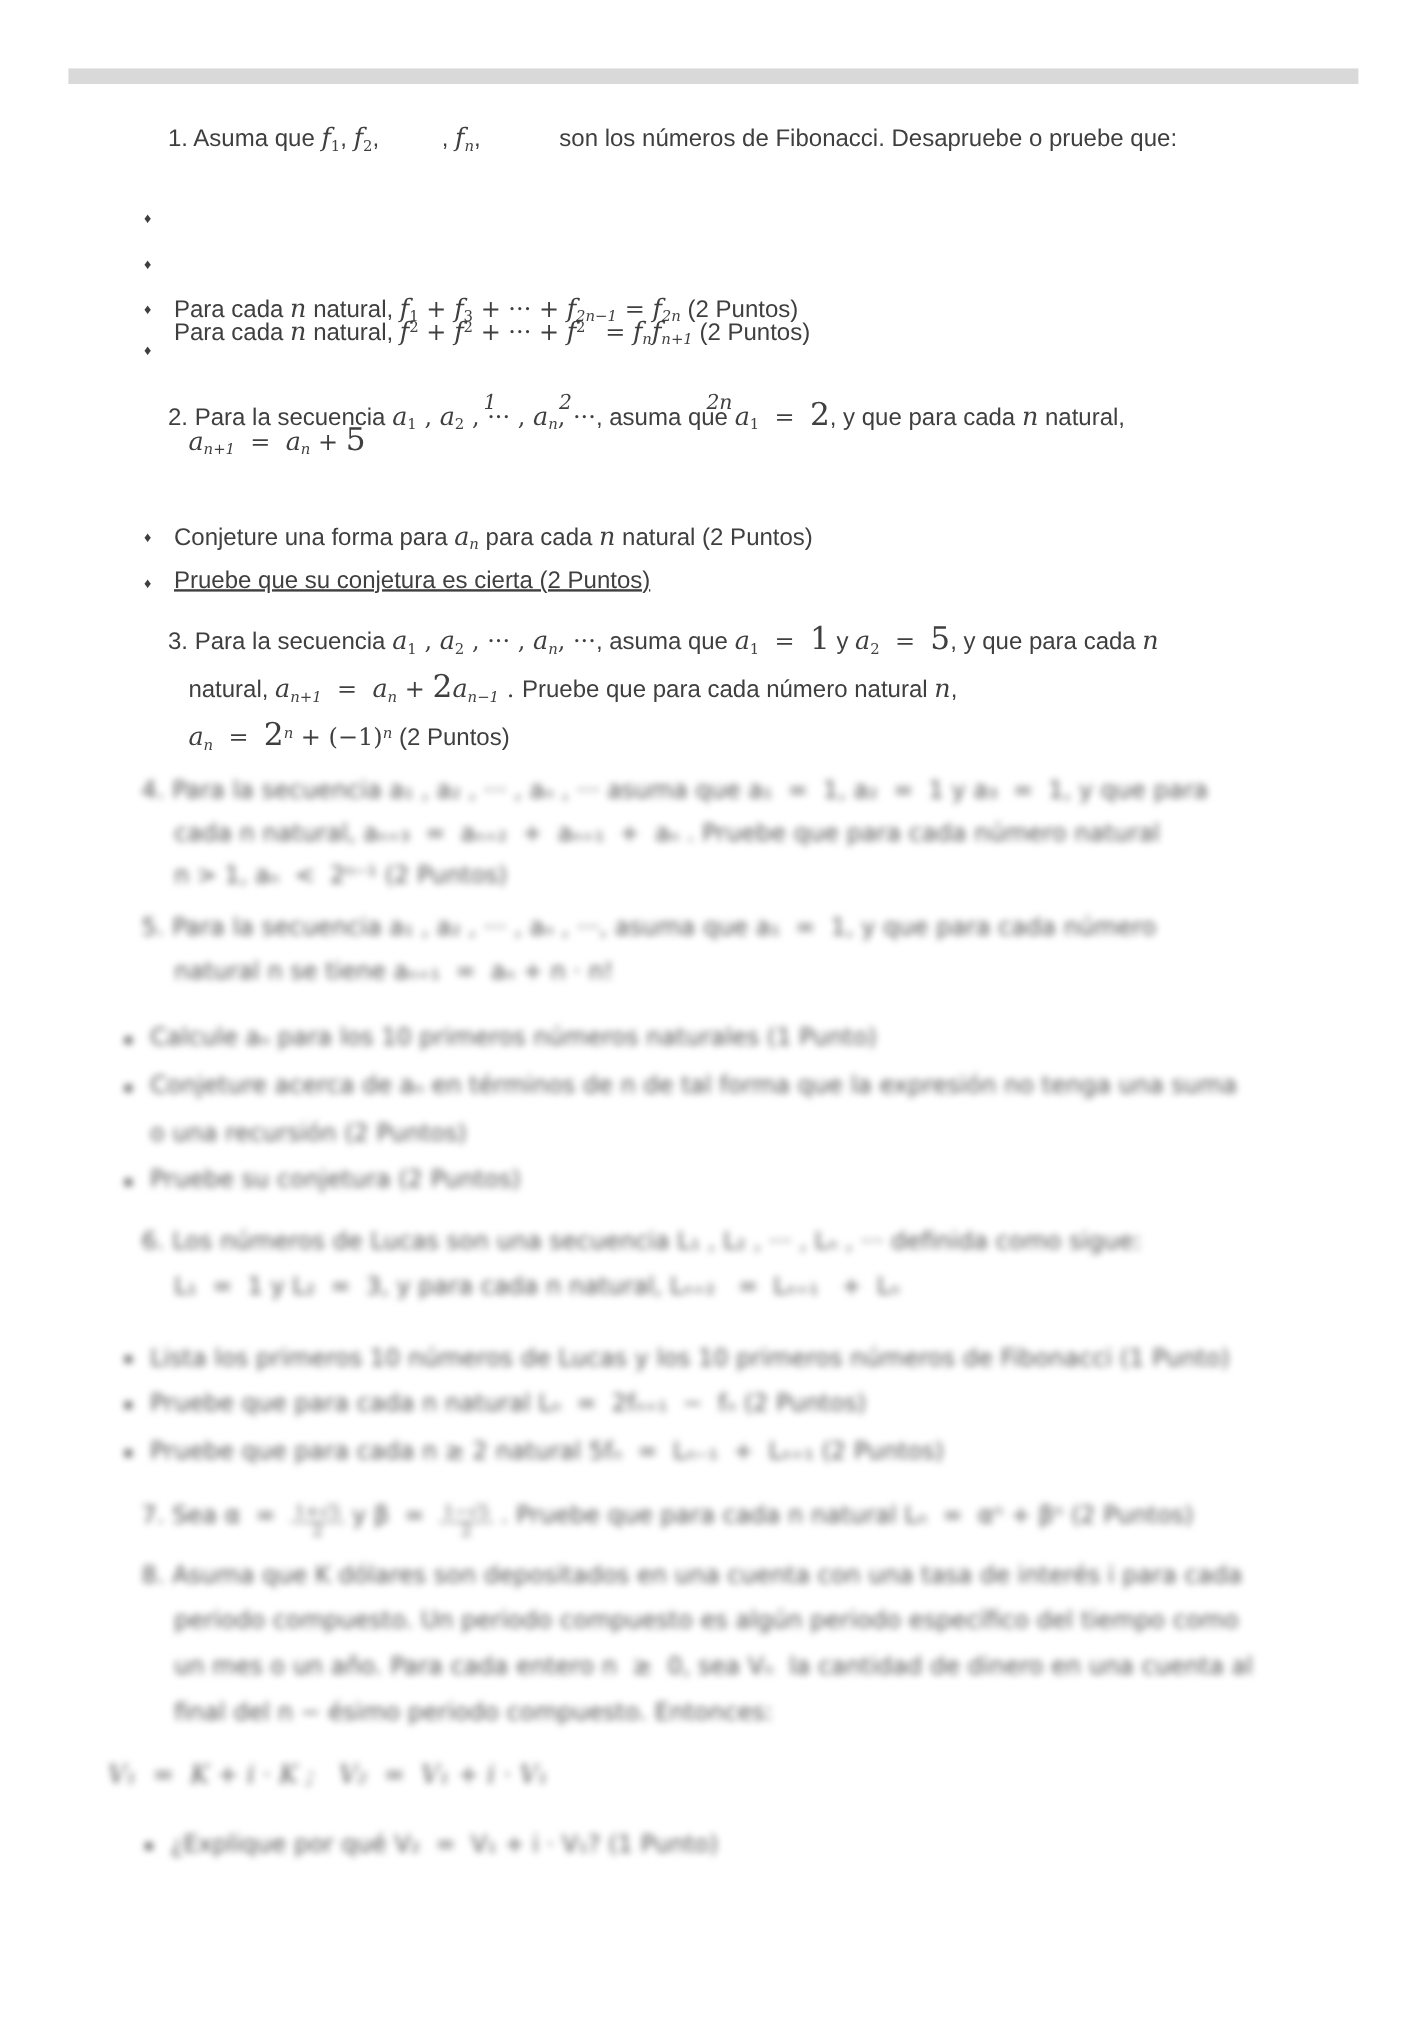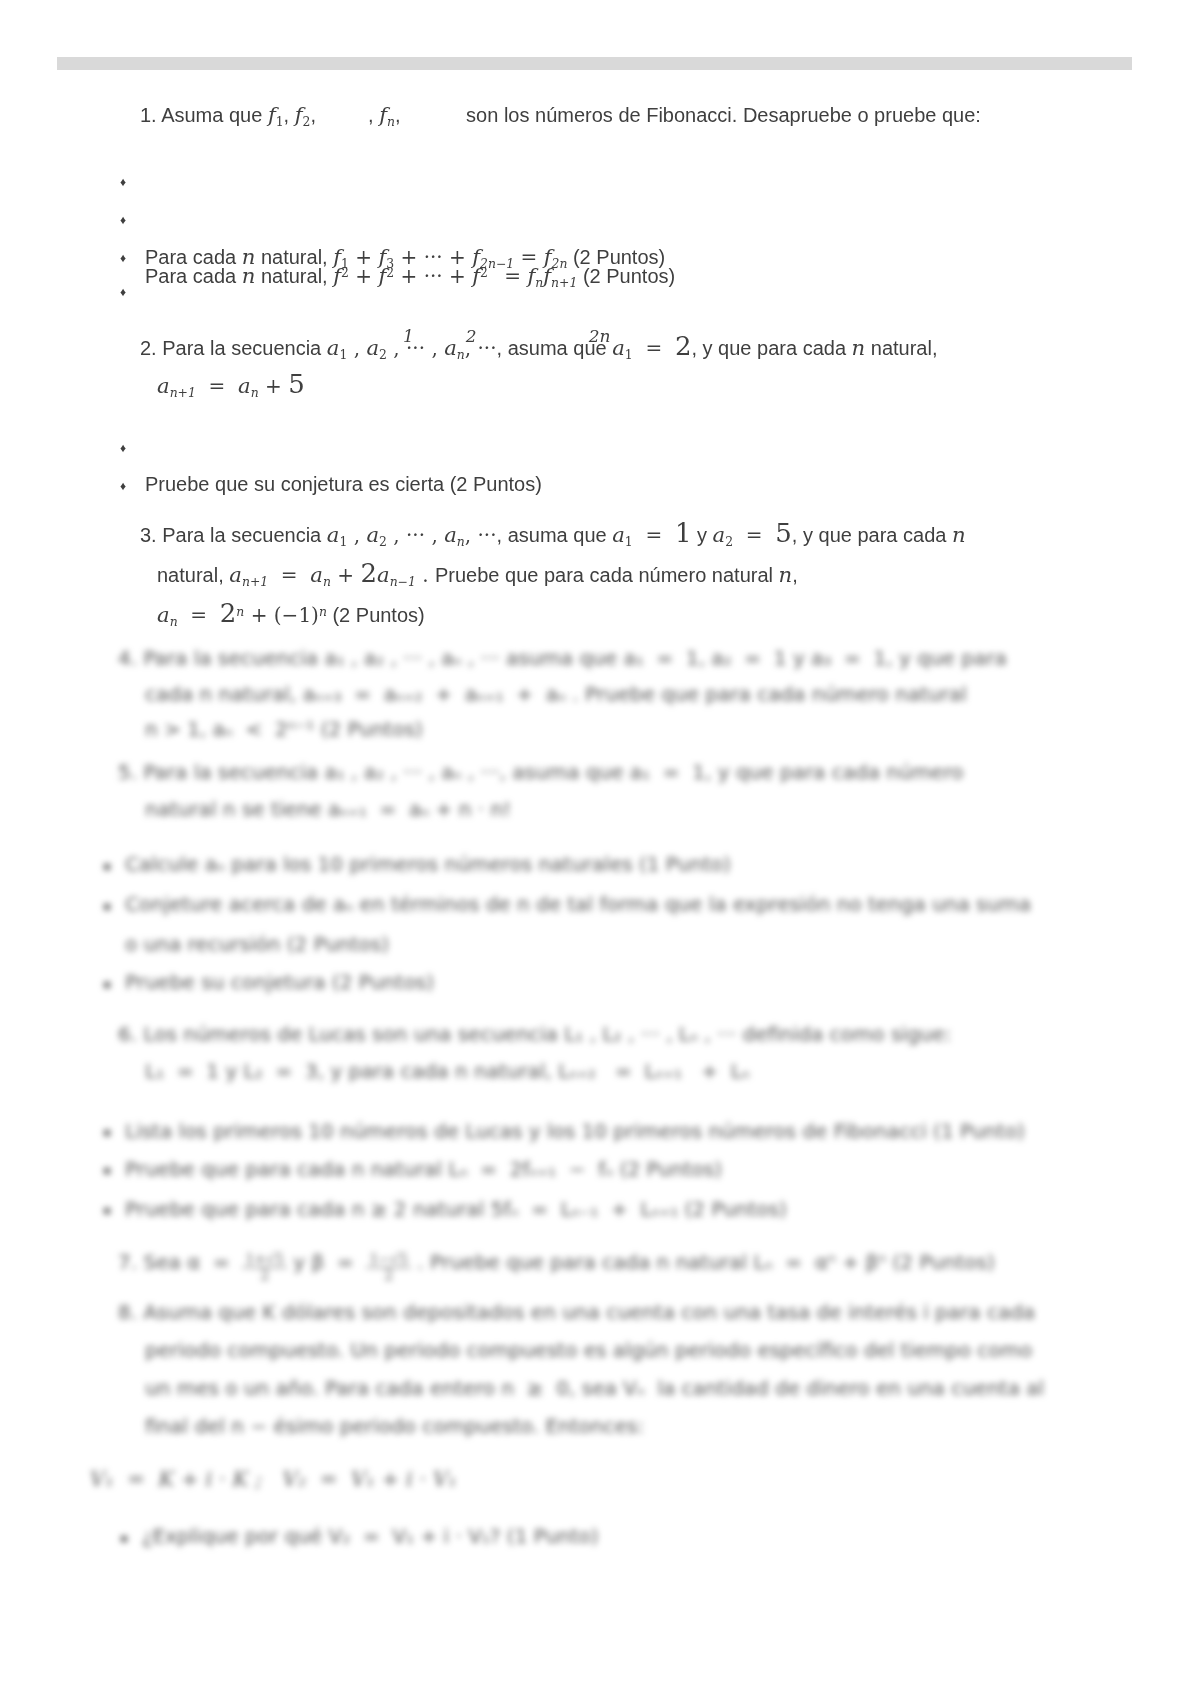--- a/index.html
+++ b/index.html
@@ -33,24 +33,25 @@
   <div class="doc">
       <div class="line" style="top: 102px; left: 140px;">1. Asuma que <span class="seg m">f</span><span class="seg sb">1</span>, <span class="seg m">f</span><span class="seg sb">2</span>,<span class="seg gap" style="width: 52px;"></span>, <span class="seg m">f</span><span class="seg sb i">n</span>,<span class="seg gap" style="width: 60px;"></span> son los números de Fibonacci. Desapruebe o pruebe que:</div>
       <div class="line blt" style="top: 176px; left: 120px;">♦</div>
       <div class="line blt" style="top: 214px; left: 120px;">♦</div>
       <div class="line blt" style="top: 252px; left: 120px;">♦</div>
       <div class="line" style="top: 244px; left: 145px;">Para cada <span class="seg m">n</span> natural, <span class="seg m">f</span><span class="seg sb">1</span><span class="seg mo"> + </span><span class="seg m">f</span><span class="seg sb">3</span><span class="seg mo"> + ··· + </span><span class="seg m">f</span><span class="seg sb i">2n−1</span><span class="seg mo"> = </span><span class="seg m">f</span><span class="seg sb i">2n</span> (2 Puntos)</div>
       <div class="line blt" style="top: 286px; left: 120px;">♦</div>
       <div class="line" style="top: 263px; left: 145px;">Para cada <span class="seg m">n</span> natural, <span class="seg m">f</span><span class="seg sp">2</span><span class="seg mo"> + </span><span class="seg m">f</span><span class="seg sp">2</span><span class="seg mo"> + ··· + </span><span class="seg m">f</span><span class="seg sp">2</span><span class="seg gap" style="width: 10px;"></span><span class="seg mo"> = </span><span class="seg m">f</span><span class="seg sb i">n</span><span class="seg m">f</span><span class="seg sb i">n+1</span> (2 Puntos)</div>
       <div class="line subrow" style="top: 298px; left: 403px; margin-top: 28px;"><span class="seg i">1</span><span class="seg gap" style="width: 52px;"></span><span class="seg i">2</span><span class="seg gap" style="width: 112px;"></span><span class="seg i">2n</span></div>
       <div class="line" style="top: 333px; left: 140px;">2. Para la secuencia <span class="seg m">a</span><span class="seg sb">1</span><span class="seg mo"> , </span><span class="seg m">a</span><span class="seg sb">2</span><span class="seg mo"> , ··· , </span><span class="seg m">a</span><span class="seg sb i">n</span><span class="seg mo">, ···</span>, asuma que <span class="seg m">a</span><span class="seg sb">1</span><span class="seg mo">  =  </span><span class="seg mn">2</span>, y que para cada <span class="seg m">n</span> natural,</div>
-      <div class="line" style="top: 371px; left: 157px;"><span class="seg m">a</span><span class="seg sb i">n+1</span><span class="seg mo">  =  </span><span class="seg m">a</span><span class="seg sb i">n</span><span class="seg mo"> + </span><span class="seg mn">5</span></div>
+      <div class="line" style="top: 354px; left: 157px;"><span class="seg m">a</span><span class="seg sb i">n+1</span><span class="seg mo">  =  </span><span class="seg m">a</span><span class="seg sb i">n</span><span class="seg mo"> + </span><span class="seg mn">5</span></div>
       <div class="line blt" style="top: 442px; left: 120px;">♦</div>
+      <div class="line" style="top: 434px; left: 145px;">Conjeture una forma para <span class="seg m">a</span><span class="seg sb i">n</span> para cada <span class="seg m">n</span> natural (2 Puntos)</div>
       <div class="line blt" style="top: 480px; left: 120px;">♦</div>
-      <div class="line" style="top: 472px; left: 145px;">Pruebe que su conjetura es cierta (2 Puntos)</div>
+      <div class="line" style="top: 472px; left: 145px; text-decoration: underline;">Pruebe que su conjetura es cierta (2 Puntos)</div>
       <div class="line" style="top: 520px; left: 140px;">3. Para la secuencia <span class="seg m">a</span><span class="seg sb">1</span><span class="seg mo"> , </span><span class="seg m">a</span><span class="seg sb">2</span><span class="seg mo"> , ··· , </span><span class="seg m">a</span><span class="seg sb i">n</span><span class="seg mo">, ···</span>, asuma que <span class="seg m">a</span><span class="seg sb">1</span><span class="seg mo">  =  </span><span class="seg mn">1</span> y <span class="seg m">a</span><span class="seg sb">2</span><span class="seg mo">  =  </span><span class="seg mn">5</span>, y que para cada <span class="seg m">n</span></div>
       <div class="line" style="top: 560px; left: 157px;">natural, <span class="seg m">a</span><span class="seg sb i">n+1</span><span class="seg mo">  =  </span><span class="seg m">a</span><span class="seg sb i">n</span><span class="seg mo"> + </span><span class="seg mn">2</span><span class="seg m">a</span><span class="seg sb i">n−1</span><span class="seg mo"> . </span>Pruebe que para cada número natural <span class="seg m">n</span>,</div>
       <div class="line" style="top: 600px; left: 157px;"><span class="seg m">a</span><span class="seg sb i">n</span><span class="seg mo">  =  </span><span class="seg mn">2</span><span class="seg sp i">n</span><span class="seg mo"> + (−1)</span><span class="seg sp i">n</span> (2 Puntos)</div>
       <div class="line blurred" style="top: 646px; left: 118px;">4. Para la secuencia a₁ , a₂ , ··· , aₙ , ··· asuma que a₁  =  1, a₂  =  1 y a₃  =  1, y que para</div>
       <div class="line blurred" style="top: 682px; left: 145px;">cada n natural, aₙ₊₃  =  aₙ₊₂  +  aₙ₊₁  +  aₙ . Pruebe que para cada número natural</div>
       <div class="line blurred" style="top: 717px; left: 145px;">n &gt; 1, aₙ  &lt;  2ⁿ⁻¹ (2 Puntos)</div>
       <div class="line blurred" style="top: 760px; left: 118px;">5. Para la secuencia a₁ , a₂ , ··· , aₙ , ···, asuma que a₁  =  1, y que para cada número</div>
       <div class="line blurred" style="top: 797px; left: 145px;">natural n se tiene aₙ₊₁  =  aₙ + n · n!</div>
       <div class="line blurred blt" style="top: 860px; left: 103px;">▪</div>
       <div class="line blurred" style="top: 852px; left: 125px;">Calcule aₙ para los 10 primeros números naturales (1 Punto)</div>

